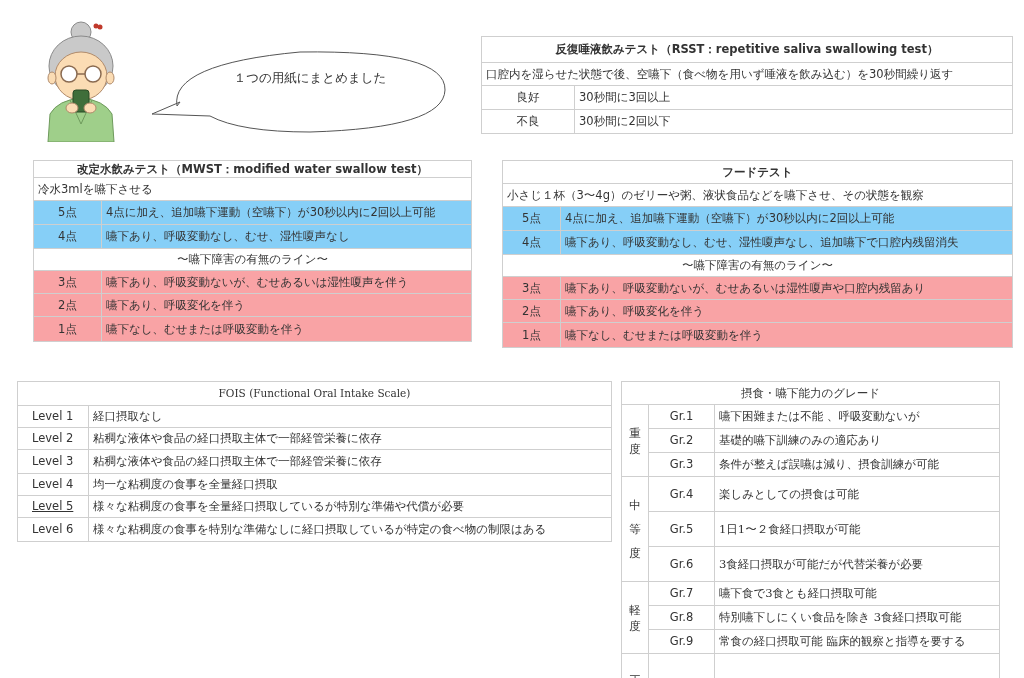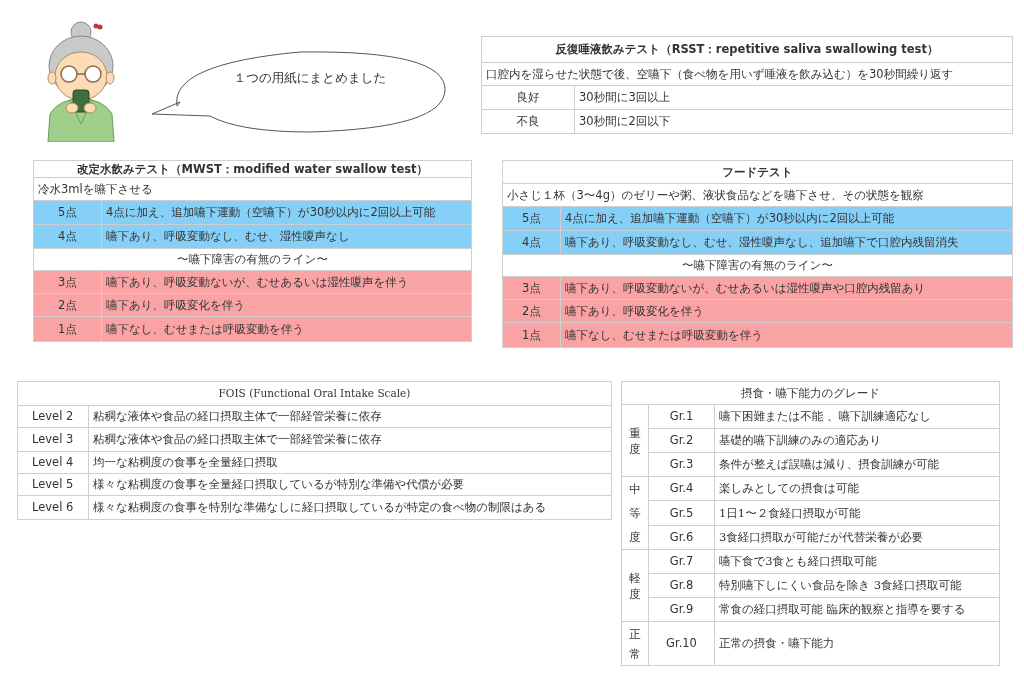--- a/index.html
+++ b/index.html
@@ -7,21 +7,21 @@
   body { position: relative; font-family: "DejaVu Sans", "Liberation Sans", sans-serif; color: #333; }
   .abs { position: absolute; }
   table { border-collapse: collapse; table-layout: fixed; }
   td { border: 1px solid #cfcfcf; font-size: 11.5px; line-height: 1.1; padding: 0 4px; white-space: nowrap; overflow: hidden; color: #333; }
   .title-cell { text-align: center; font-weight: bold; color: #333; }
   .center { text-align: center; }
   .blue td { background: #86cff7; }
   .pink td { background: #f9a3a5; }
   .serif td, .serif { font-family: "DejaVu Serif", "Liberation Serif", serif; }
   .bubble-text { font-size: 12.5px; line-height: 20px; text-align: center; color: #333; }
-  .grp { text-align: center; white-space: normal; line-height: 16px; padding: 0 2px; font-size: 11.5px; margin-top: 11px; }
+  .grp { text-align: center; white-space: normal; line-height: 16px; padding: 16px 2px; font-size: 11.5px; margin-top: 11px; }
 </style>
 </head>
 <body>
 
 <div class="abs" style="left:36px; top:14px; width:90px; height:128px;">
   <svg width="90" height="128" viewBox="0 0 90 128">
 
     <path d="M12 128 L14 100 Q22 86 45 84 Q68 86 76 100 L78 128 Z" fill="#9fcf8a" stroke="#6e9a5c" stroke-width="1"></path>
     <path d="M34 86 L45 110 L56 86" fill="none" stroke="#6e9a5c" stroke-width="1"></path>
 
@@ -157,33 +157,37 @@
 <table class="abs" style="left:17px; top:381px; width:595px;">
   <colgroup>
       <col style="width:71px">
       <col>
     </colgroup>
   <tbody>
       <tr style="height:24px">
         <td colspan="2" class="center serif" style="font-size:10.5px;">FOIS (Functional Oral Intake Scale)</td>
       </tr>
   <tr style="height:22px">
+    <td style="padding-left:14px;">Level 1</td>
+    <td>経口摂取なし</td>
+  </tr>
+  <tr style="height:22px">
     <td style="padding-left:14px;">Level 2</td>
     <td>粘稠な液体や食品の経口摂取主体で一部経管栄養に依存</td>
   </tr>
   <tr style="height:24px">
     <td style="padding-left:14px;">Level 3</td>
     <td>粘稠な液体や食品の経口摂取主体で一部経管栄養に依存</td>
   </tr>
   <tr style="height:22px">
     <td style="padding-left:14px;">Level 4</td>
     <td>均一な粘稠度の食事を全量経口摂取</td>
   </tr>
   <tr style="height:22px">
-    <td style="padding-left:14px;">Level 5</td>
+    <td style="padding-left:14px;text-decoration:underline;">Level 5</td>
     <td>様々な粘稠度の食事を全量経口摂取しているが特別な準備や代償が必要</td>
   </tr>
   <tr style="height:24px">
     <td style="padding-left:14px;">Level 6</td>
     <td>様々な粘稠度の食事を特別な準備なしに経口摂取しているが特定の食べ物の制限はある</td>
   </tr>
 </tbody>
   </table>
 
 <table class="abs" style="left:621px; top:381px; width:379px;">
@@ -193,21 +197,21 @@
       <col>
     </colgroup>
   <tbody>
       <tr style="height:23px">
         <td colspan="3" class="center serif">摂食・嚥下能力のグレード</td>
       </tr>
 
   <tr style="height:24px">
     <td rowspan="3" class="grp"><span style="display:inline-block;width:1em;">重度</span></td>
     <td class="center">Gr.1</td>
-    <td class="serif">嚥下困難または不能 、嚥下訓練適応なし</td>
+    <td class="serif">嚥下困難または不能 、呼吸変動ないが</td>
   </tr>
   <tr style="height:24px">
     <td class="center">Gr.2</td>
     <td class="serif">基礎的嚥下訓練のみの適応あり</td>
   </tr>
   <tr style="height:24px">
     <td class="center">Gr.3</td>
     <td class="serif">条件が整えば誤嚥は減り、摂食訓練が可能</td>
   </tr>
 

